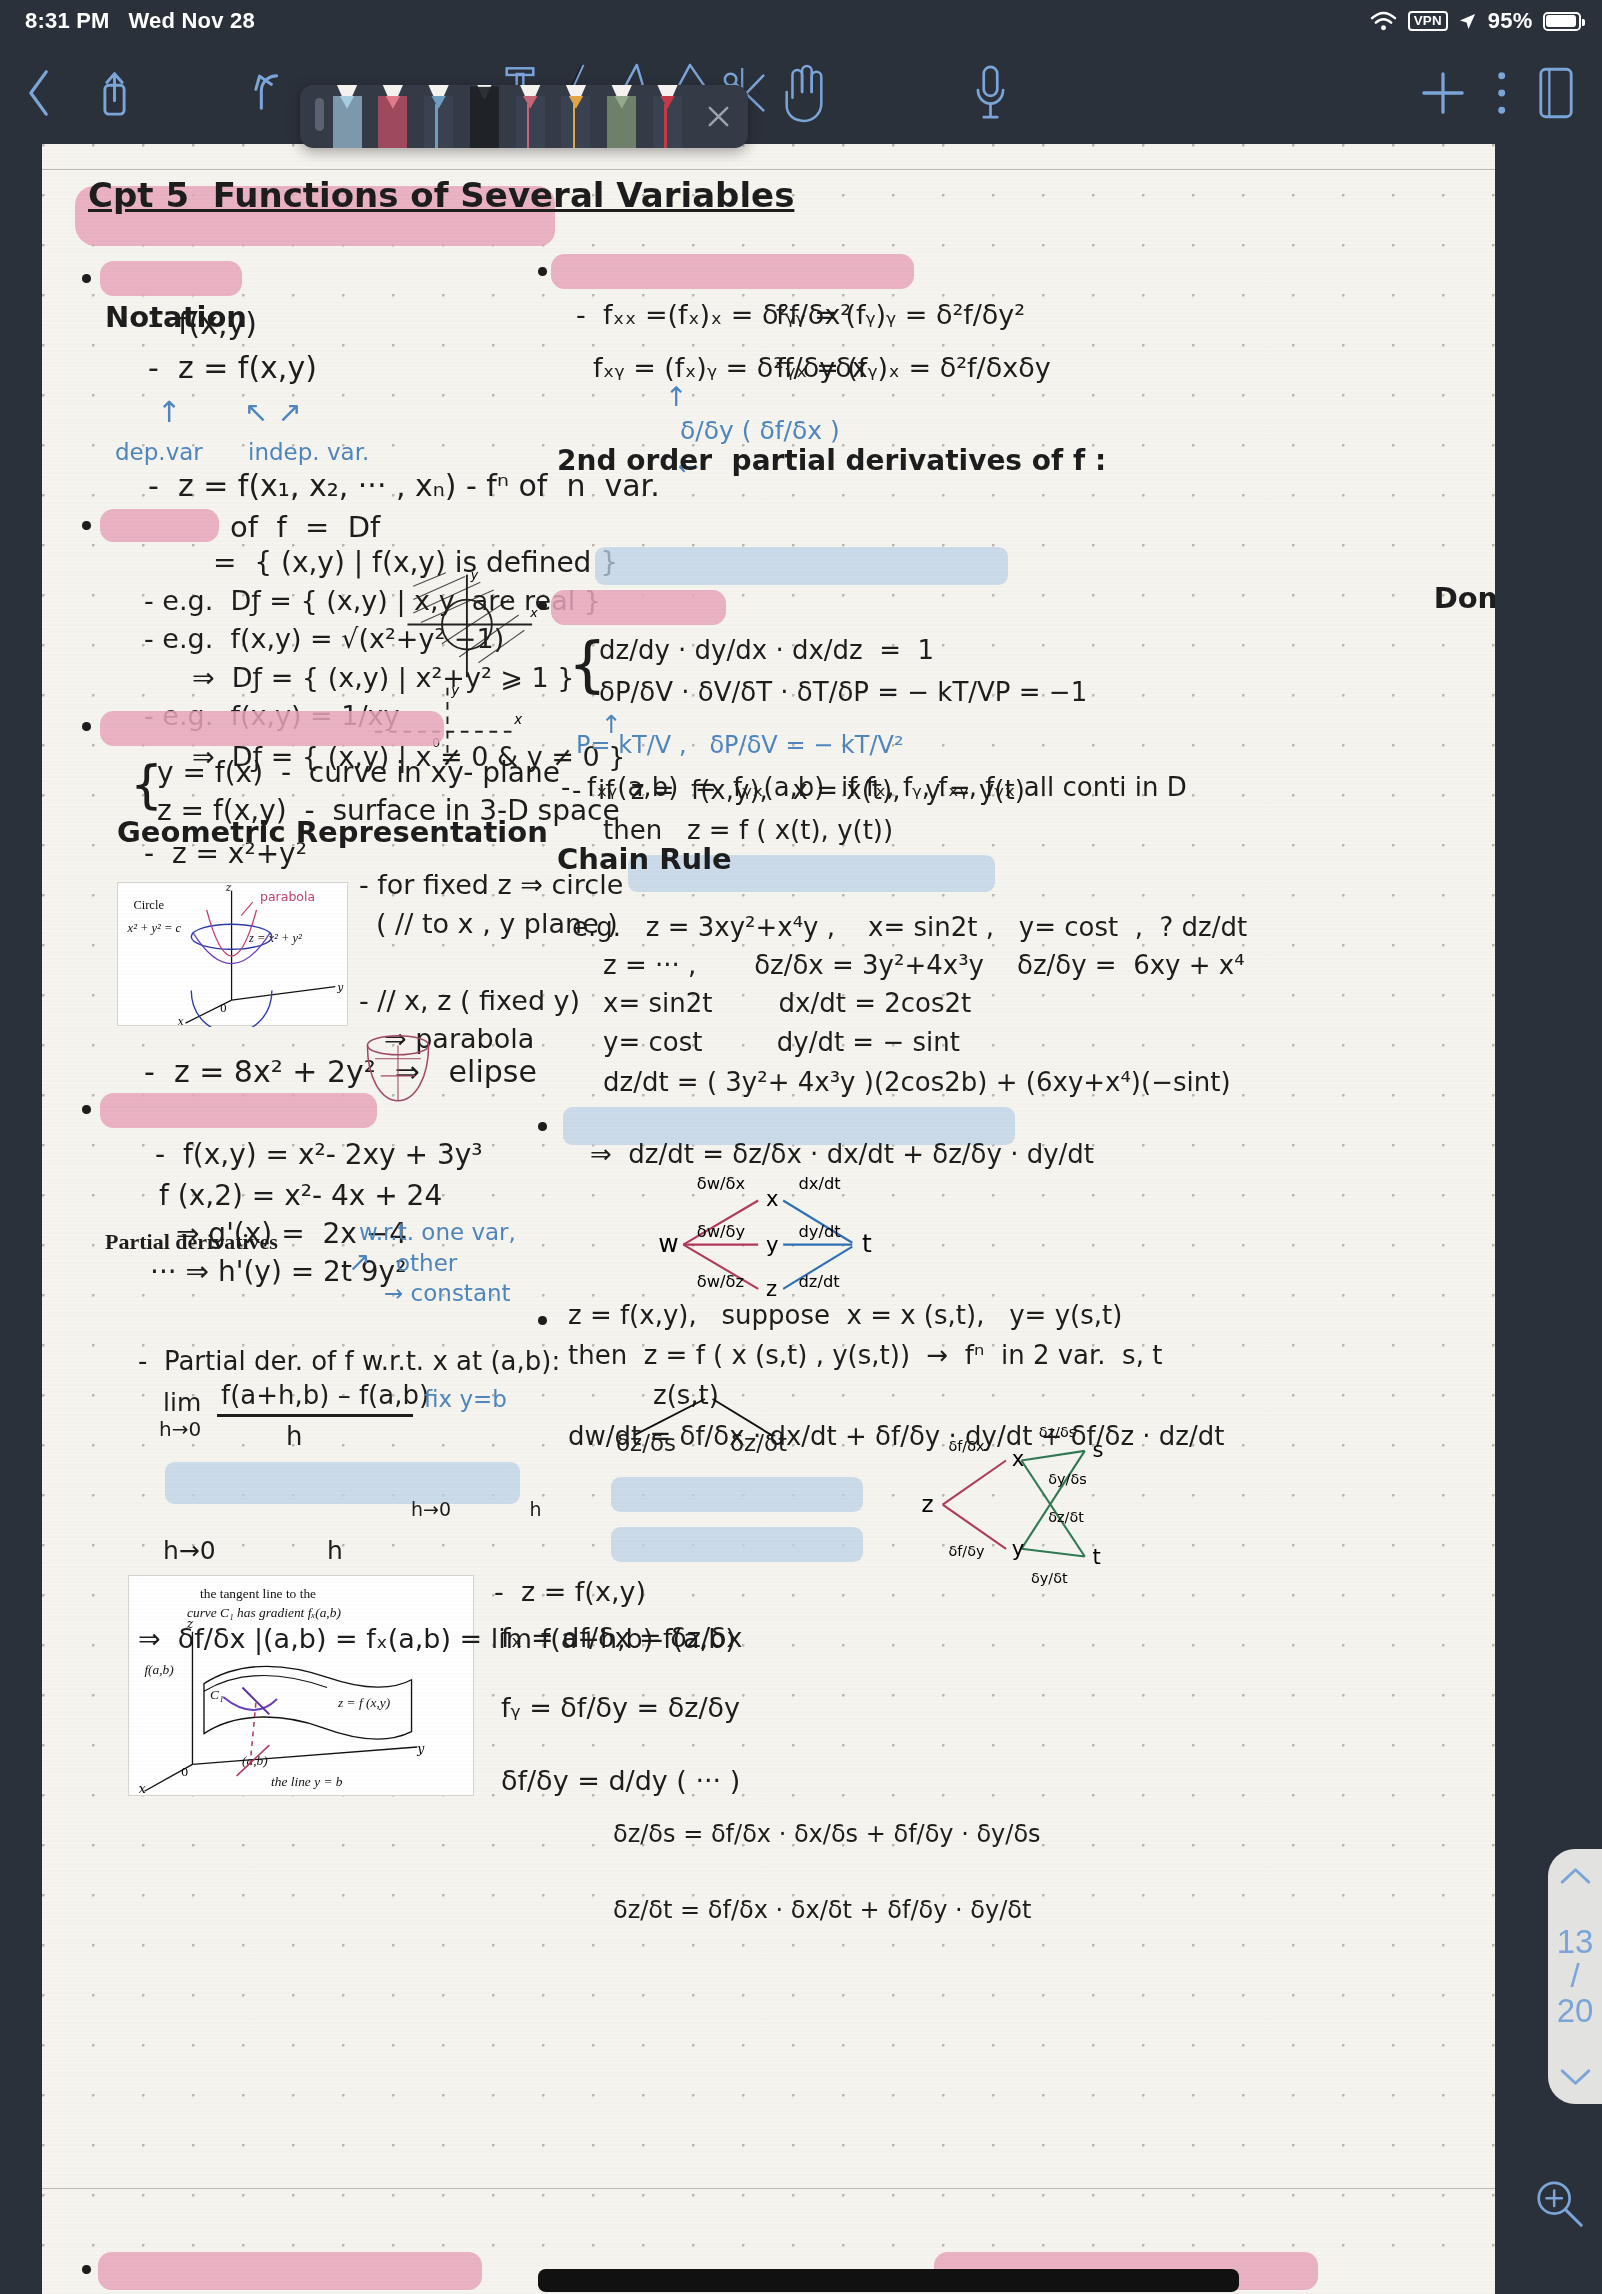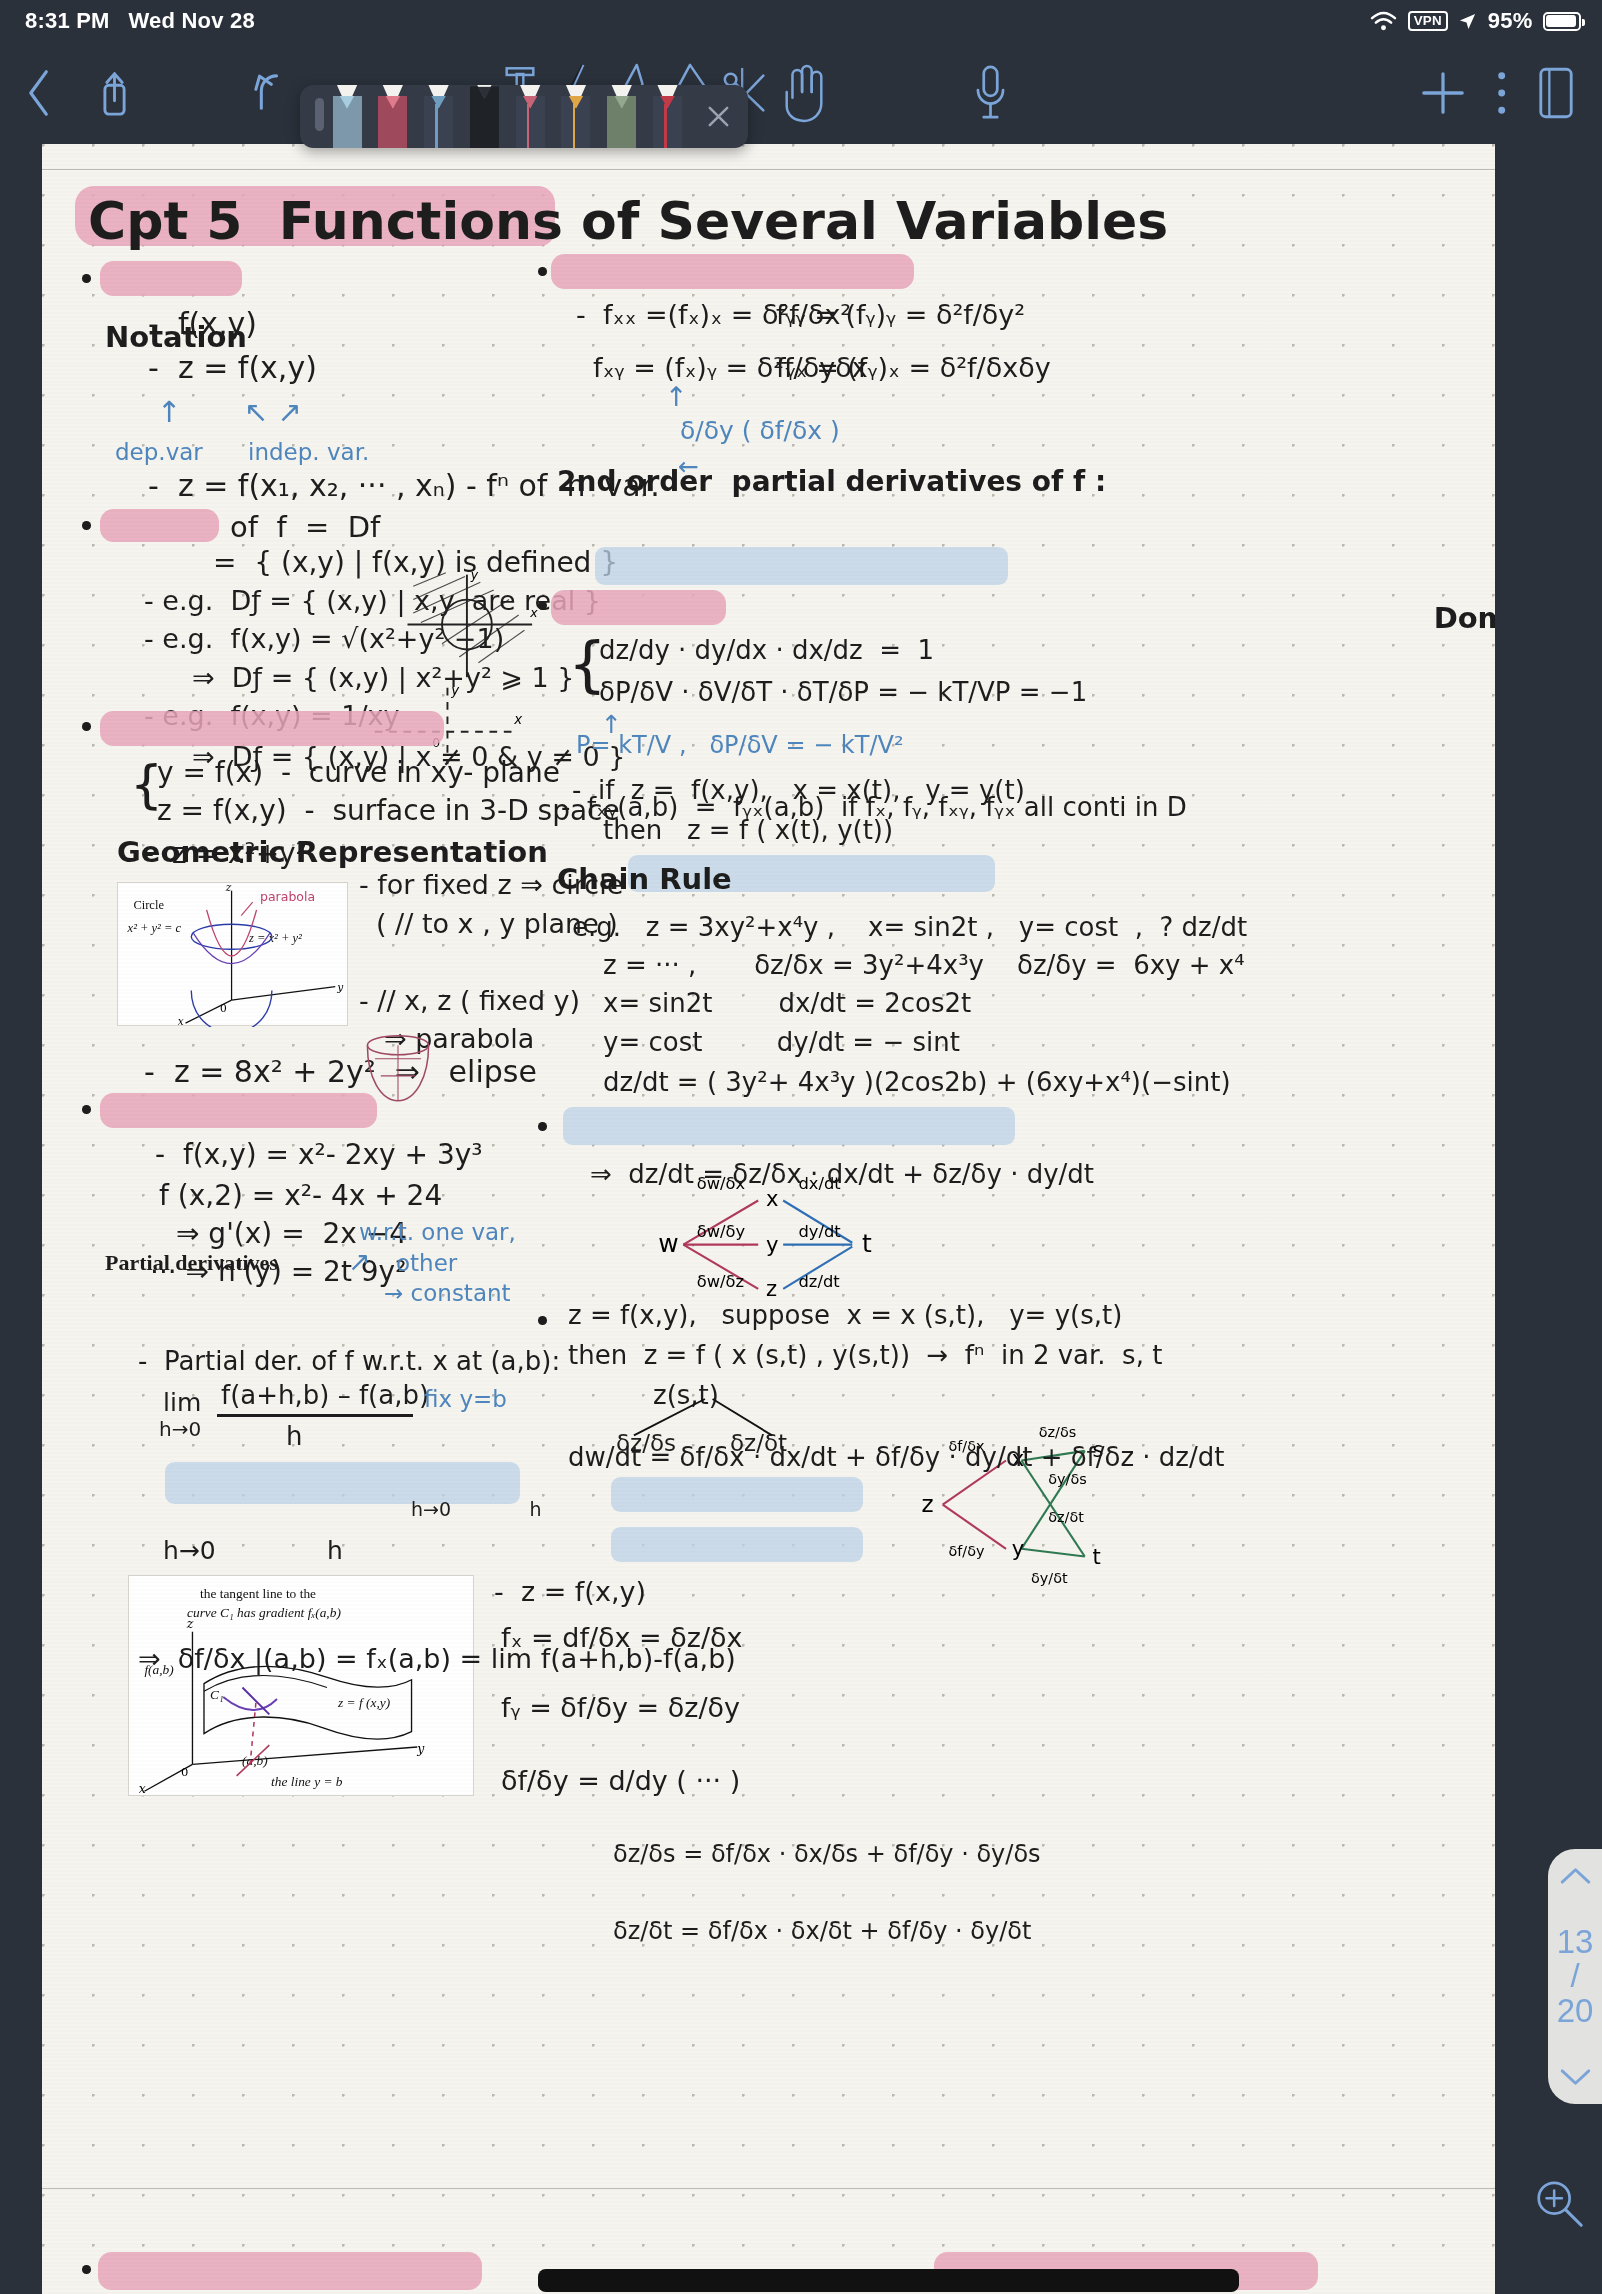--- a/index.html
+++ b/index.html
@@ -309,21 +309,21 @@
         </svg>
     </span>
   </div>
 
   <div class="paper">
 
     <div class="hrule" style="top:25px"></div>
     <div class="hrule" style="top:2044px"></div>
 
     <div class="hi wavy" style="left:33px; top:42px; width:480px; height:60px;"></div>
-    <div class="hw z2" style="left:46px; top:48px; font-size:52px; font-weight:700;">Cpt 5  Functions of Several Variables</div>
+    <div class="hw z2" style="left:46px; top:32px; font-size:34px; font-weight:700;text-decoration:underline;">Cpt 5  Functions of Several Variables</div>
 
     <div class="bullet" style="left:40px; top:130px"></div>
     <div class="hi" style="left:58px; top:117px; width:142px; height:35px;"></div>
     <div class="hw z2" style="left:63px; top:119px; font-size:29px; font-weight:700;">Notation</div>
 
     <div class="hw" style="left:106px; top:163px; font-size:30px;">-  f(x,y)</div>
     <div class="hw" style="left:106px; top:207px; font-size:30px;">-  z = f(x,y)</div>
     <div class="hw blue" style="left:73px; top:296px; font-size:23px;">dep.var</div>
     <div class="hw blue" style="left:206px; top:296px; font-size:23px;">indep. var.</div>
     <div class="hw blue" style="left:115px; top:252px; font-size:29px;">↑</div>

